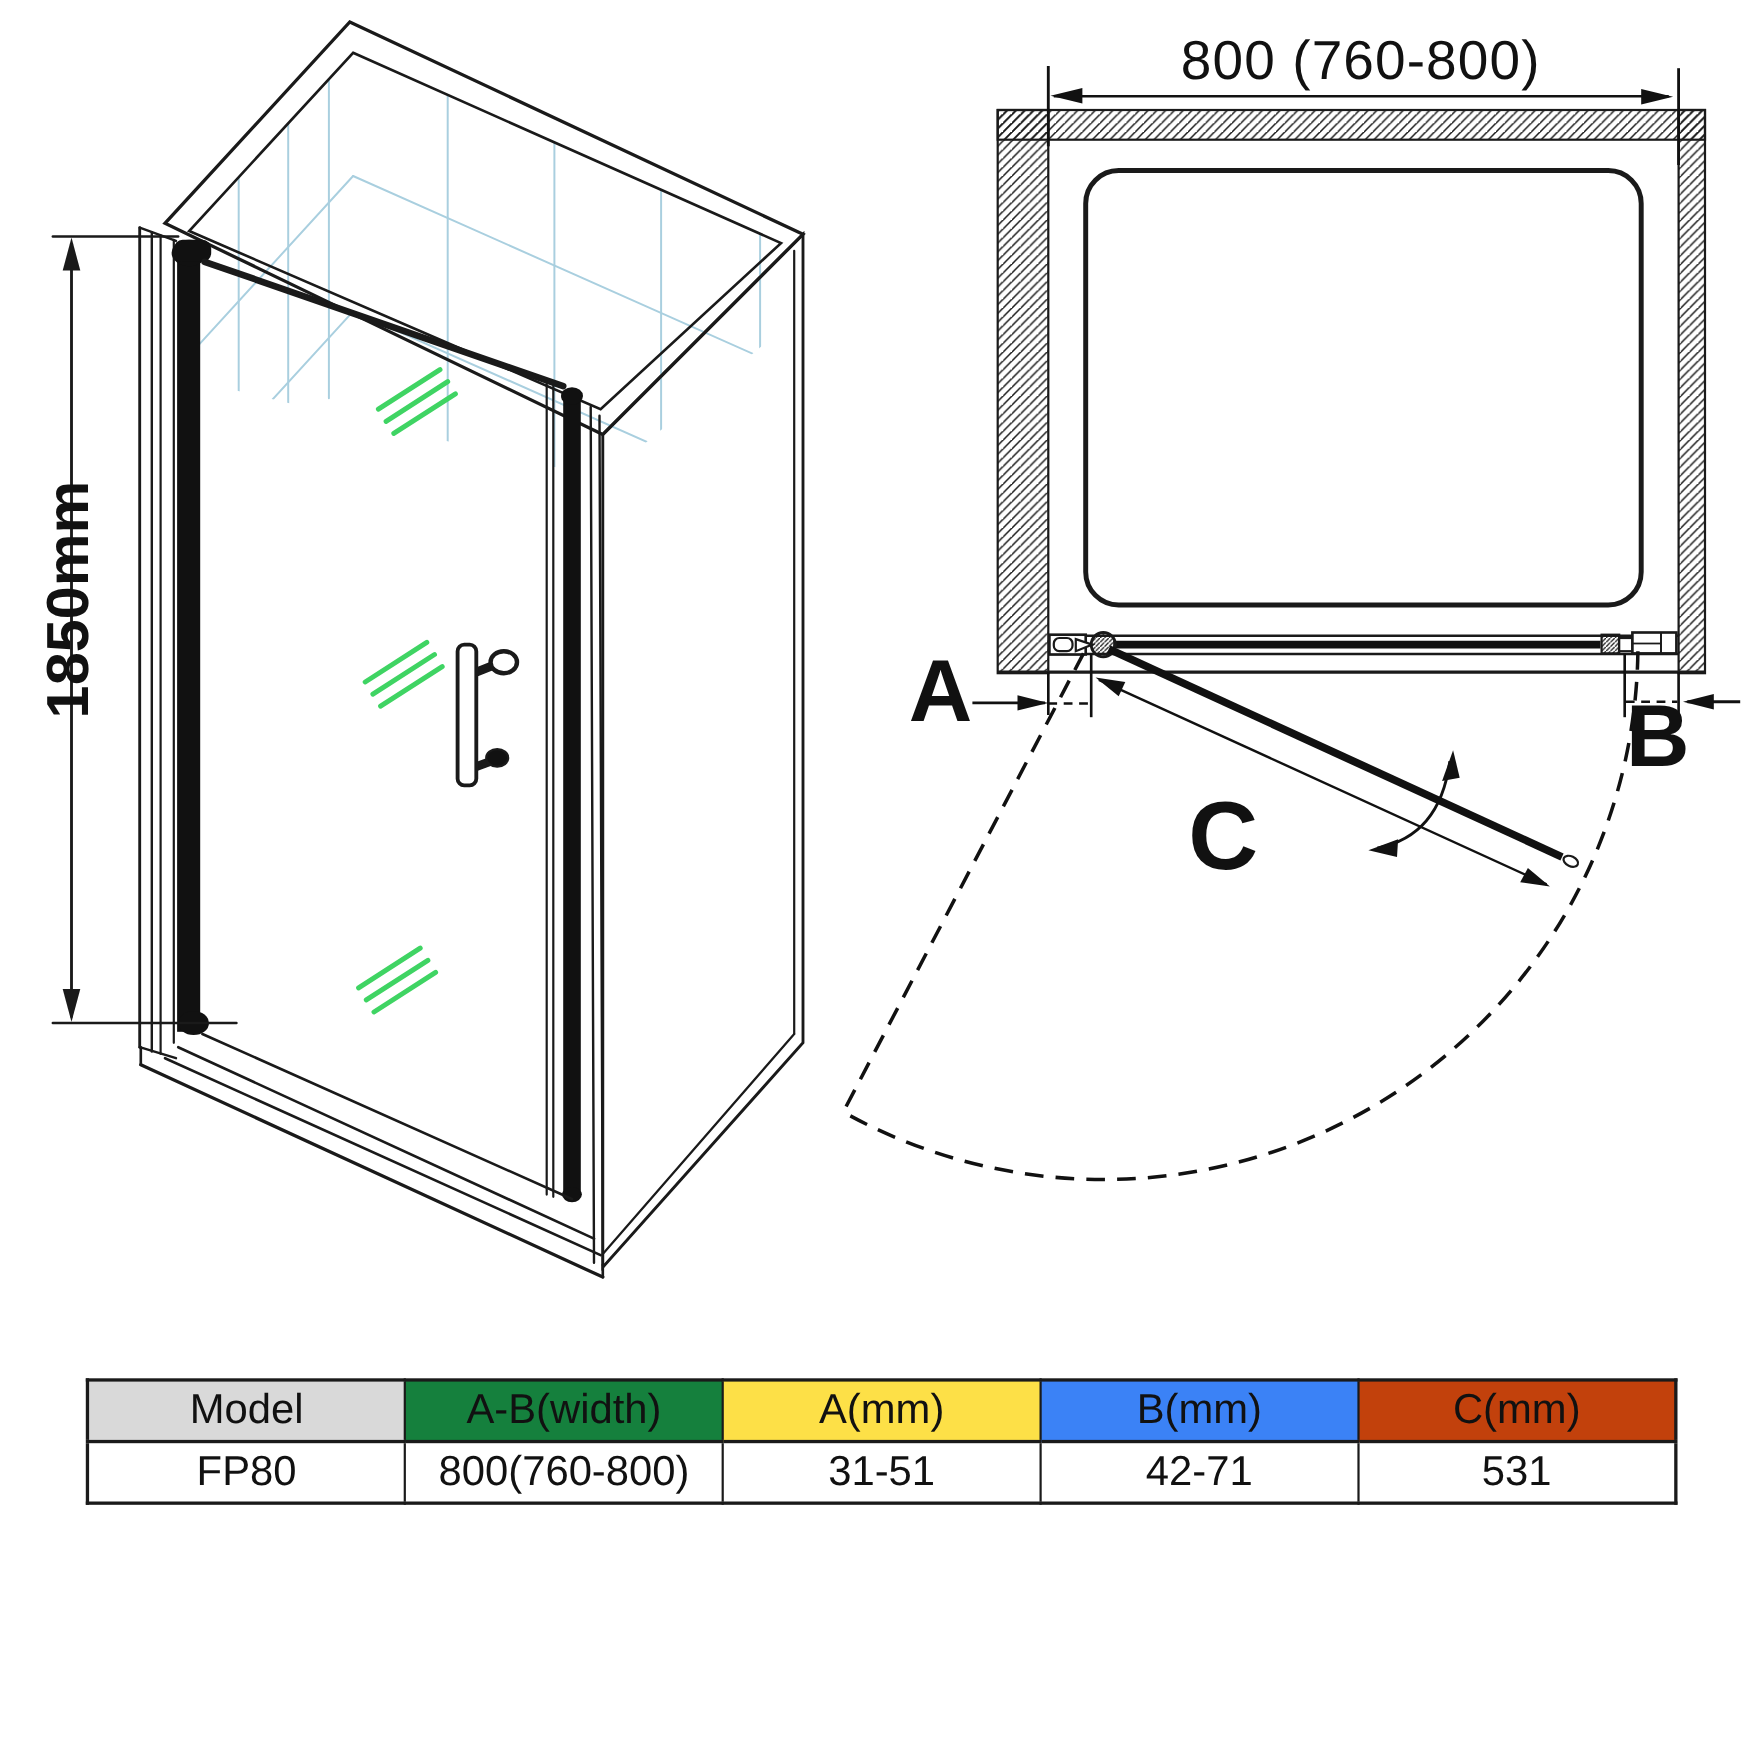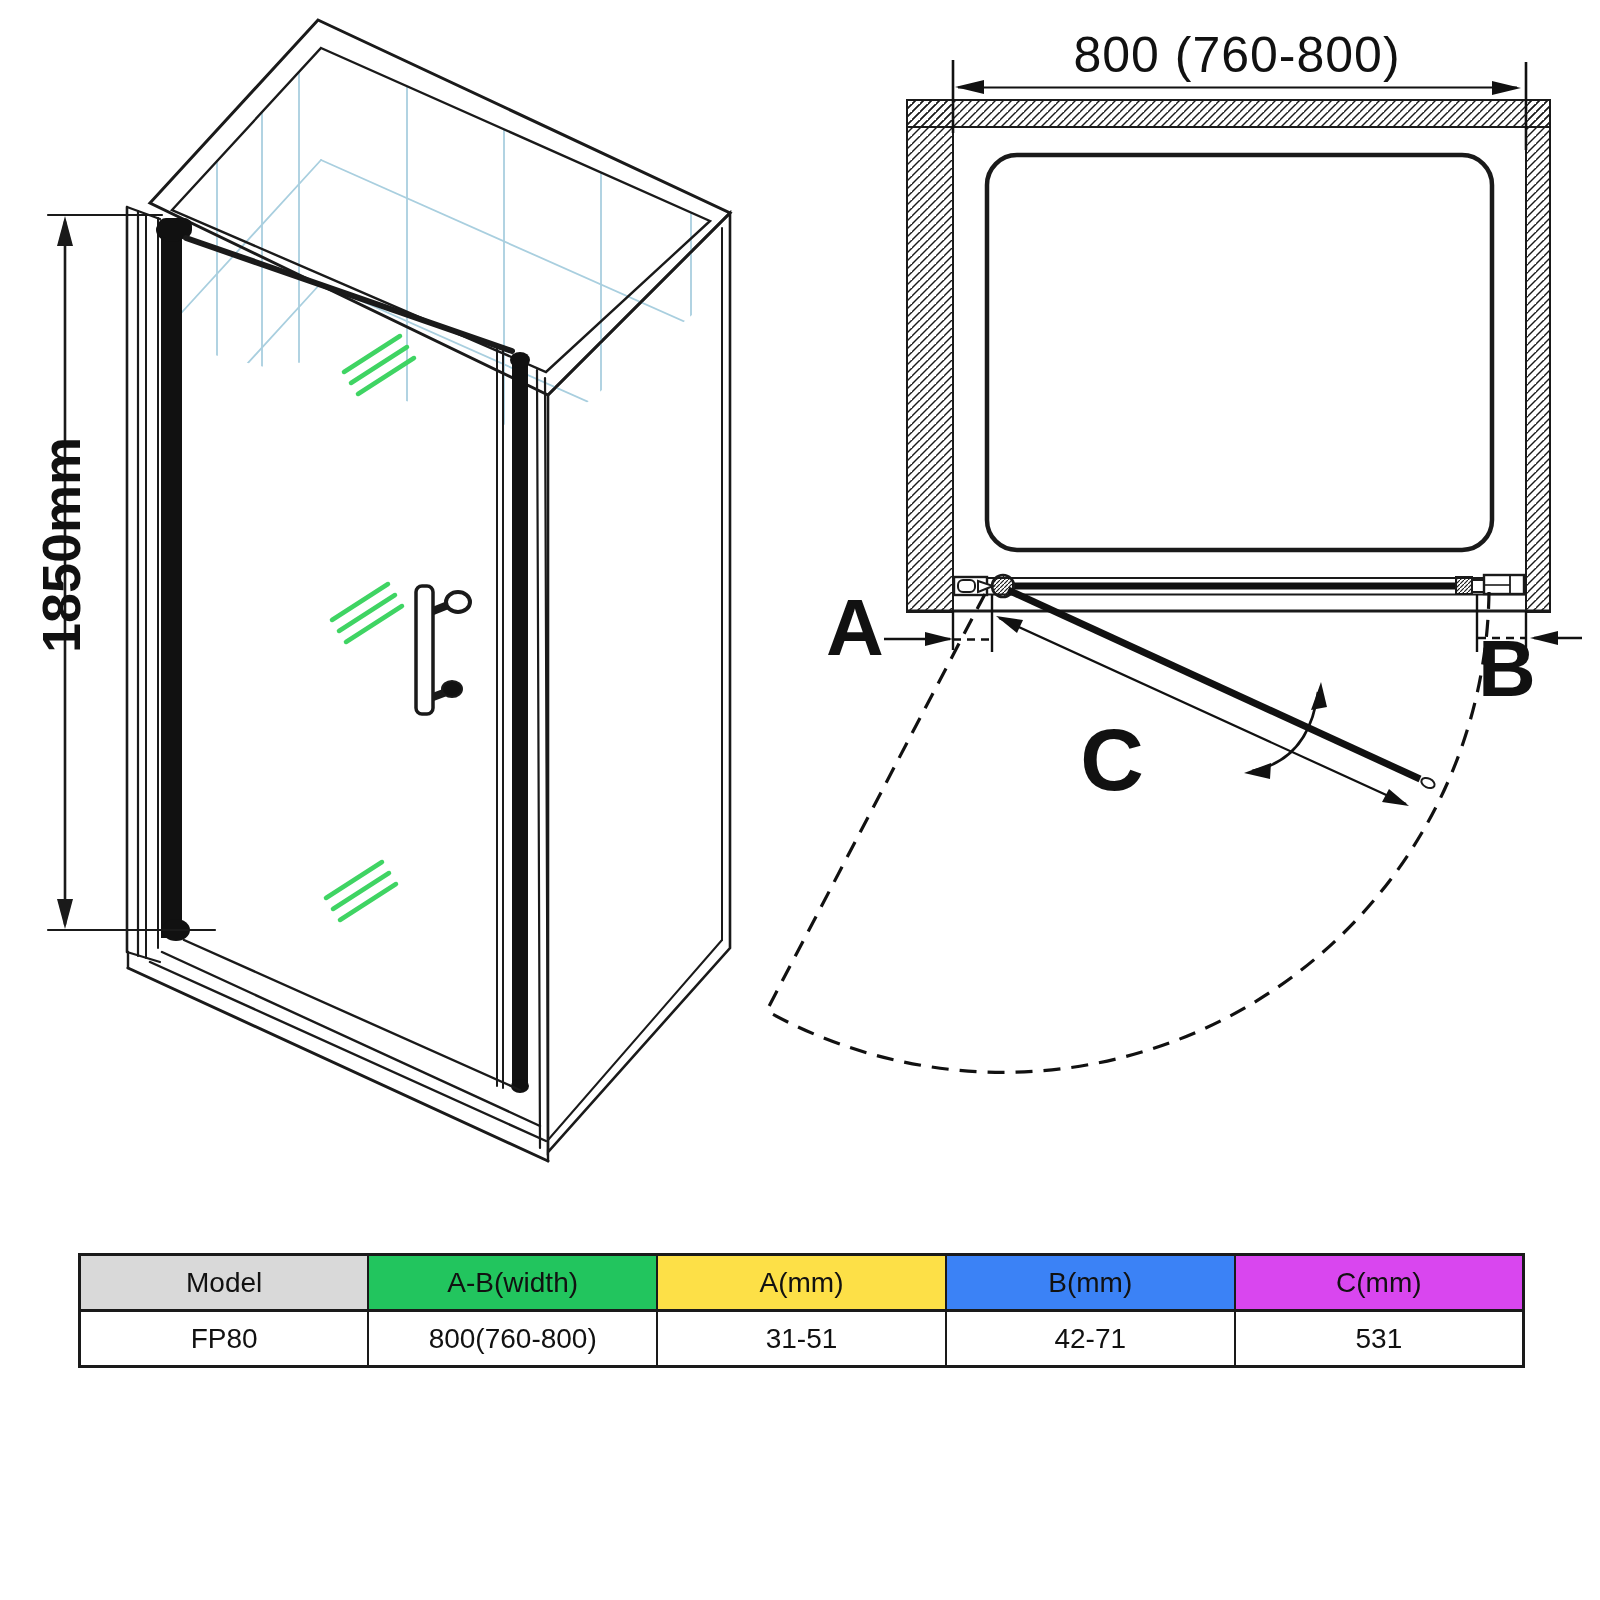--- a/index.html
+++ b/index.html
@@ -2,21 +2,21 @@
 <html><head>
 <meta charset="utf-8">
 <style>
   html,body{margin:0;padding:0;background:#ffffff;}
   #stage{position:relative;width:1600px;height:1600px;background:#fff;overflow:hidden;
          font-family:"Liberation Sans", sans-serif;}
   #drawing{position:absolute;left:0;top:0;}
   
   #spec{position:absolute;left:78px;top:1253px;width:1447px;height:110px;
         border-collapse:collapse;table-layout:fixed;
-        font-family:"Liberation Sans", sans-serif;font-size:28px;color:#111;}
+        font-family:"Liberation Sans", sans-serif;font-size:38px;color:#111;}
   #spec th,#spec td{border:2.5px solid #1a1a1a;text-align:center;vertical-align:middle;
         padding:0;height:53px;font-weight:normal;}
   #spec thead th{background:#d9d9d9;border-bottom:3px solid #1a1a1a;}
   #spec{border:3px solid #1a1a1a;}
   svg text{font-family:"Liberation Sans", sans-serif;fill:#111;}
 </style>
 </head>
 <body>
 
 <div id="stage">
@@ -213,24 +213,24 @@
       <polygon points="1521,88 1492,81 1492,95" fill="#111"></polygon>
       <text x="1237" y="72" text-anchor="middle" font-size="50" letter-spacing="1">800 (760-800)</text>
     </g>
   </g>
 </svg>
 
 <table id="spec">
   <thead>
     <tr id="spec-head-row">
           <th style="background: rgb(217, 217, 217);">Model</th>
-          <th style="background: #22c55e;">A-B(width)</th>
+          <th style="background: #15803d;">A-B(width)</th>
           <th style="background: #fde047;">A(mm)</th>
           <th style="background: #3b82f6;">B(mm)</th>
-          <th style="background: #d946ef;">C(mm)</th>
+          <th style="background: #c2410c;">C(mm)</th>
         </tr>
   </thead>
   <tbody id="spec-body">
         <tr>
           <td>FP80</td>
           <td>800(760-800)</td>
           <td>31-51</td>
           <td>42-71</td>
           <td>531</td>
         </tr>

